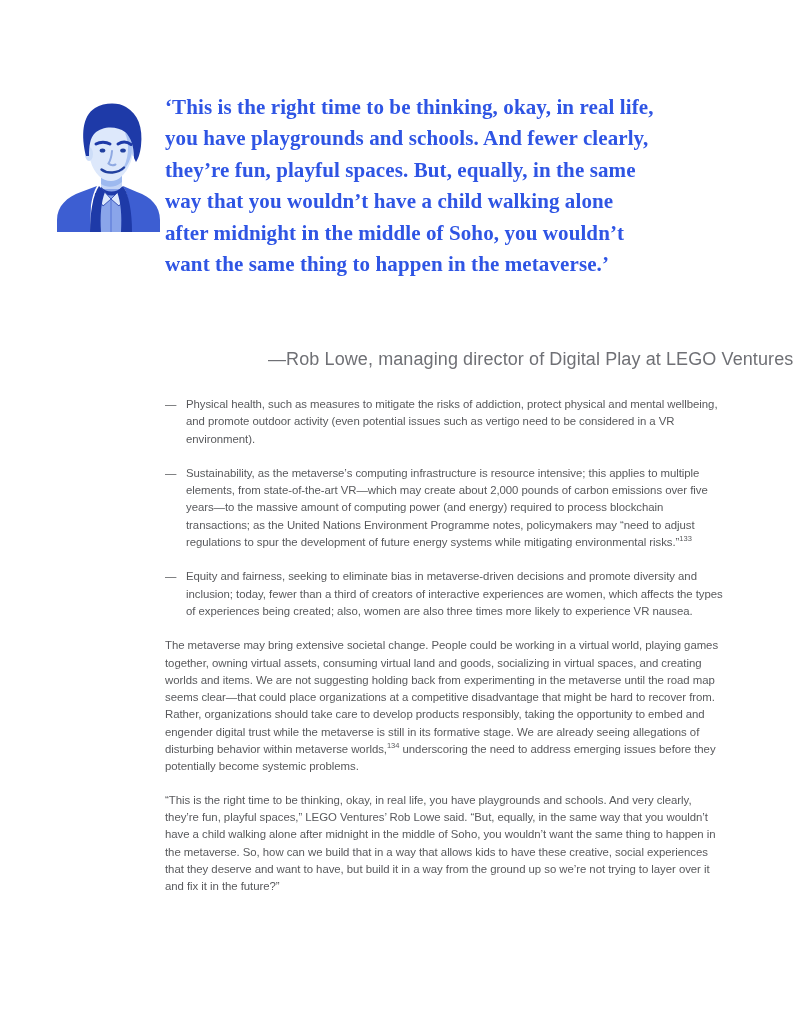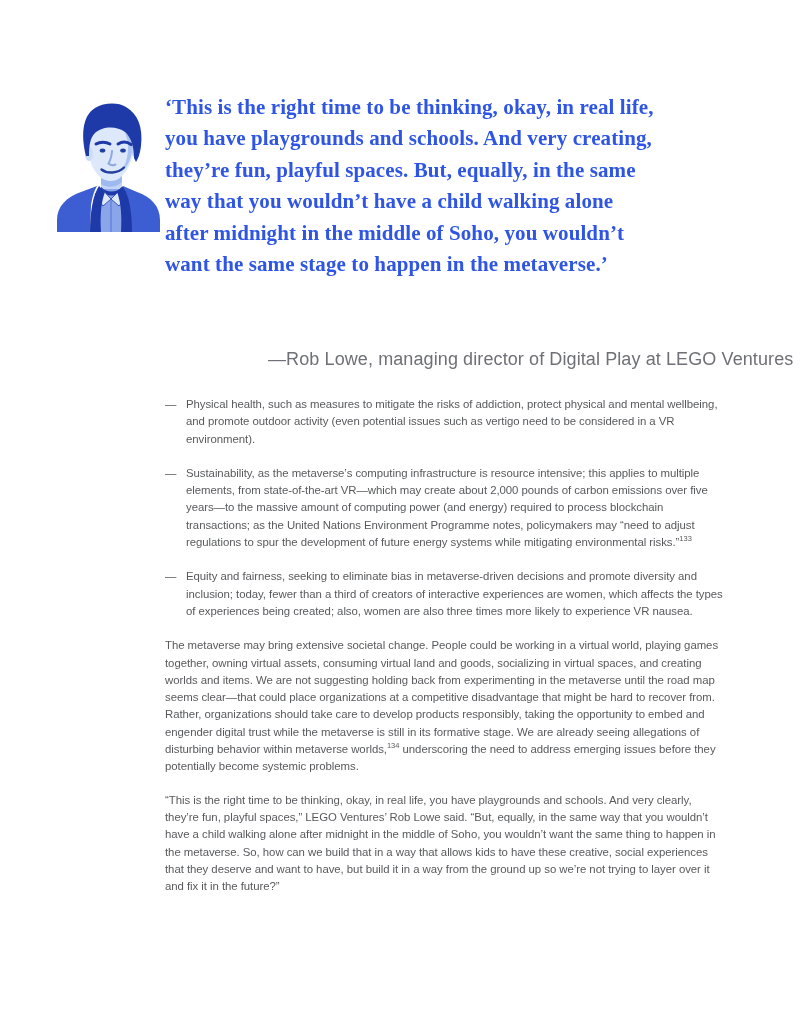--- a/index.html
+++ b/index.html
@@ -131,25 +131,25 @@
     <ellipse cx="45.5" cy="50.5" rx="2.8" ry="2.1" fill="#21409f"></ellipse>
     <ellipse cx="66" cy="50.5" rx="2.8" ry="2.1" fill="#21409f"></ellipse>
 
     <path d="M55,51 C54.5,57 53,61 51.5,63.5 C53.5,65.5 56.5,65.5 58.5,64.5" stroke="#8fa9e2" stroke-width="2" fill="none" stroke-linecap="round"></path>
 
     <path d="M44.5,69.5 C50,74 61,73.5 67,67.5" stroke="#21409f" stroke-width="2.4" fill="none" stroke-linecap="round"></path>
   </svg>
 
   <div class="pull-quote">
     <div class="quote-line">‘This is the right time to be thinking, okay, in real life,</div>
-    <div class="quote-line">you have playgrounds and schools. And very creating,</div>
+    <div class="quote-line">you have playgrounds and schools. And fewer clearly,</div>
     <div class="quote-line">they’re fun, playful spaces. But, equally, in the same</div>
     <div class="quote-line">way that you wouldn’t have a child walking alone</div>
     <div class="quote-line">after midnight in the middle of Soho, you wouldn’t</div>
-    <div class="quote-line">want the same stage to happen in the metaverse.’</div>
+    <div class="quote-line">want the same thing to happen in the metaverse.’</div>
   </div>
   <div class="attribution">—Rob Lowe, managing director of Digital Play at LEGO Ventures</div>
 
   <div class="content">
 
     <div class="bullet">
       <div class="bullet-marker">—</div>
       <div class="bullet-text">Physical health, such as measures to mitigate the risks of addiction, protect physical and mental wellbeing, and promote outdoor activity (even potential issues such as vertigo need to be considered in a VR environment).</div>
     </div>
 

